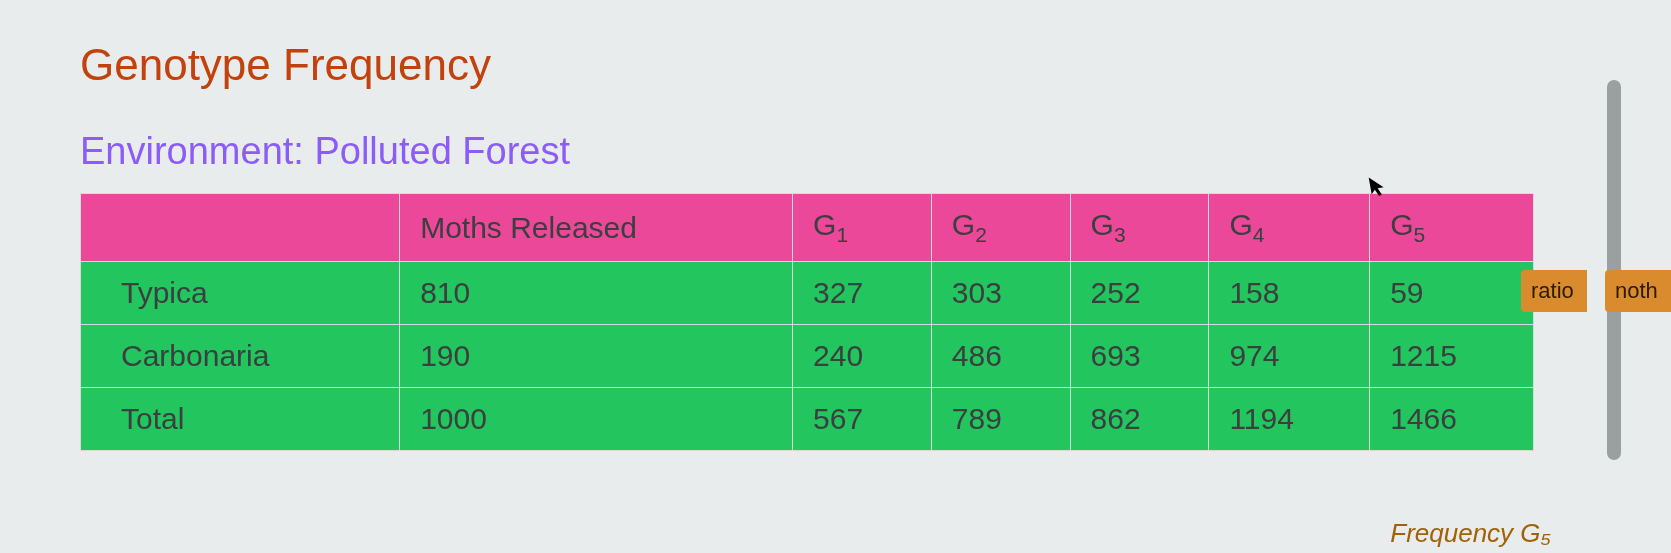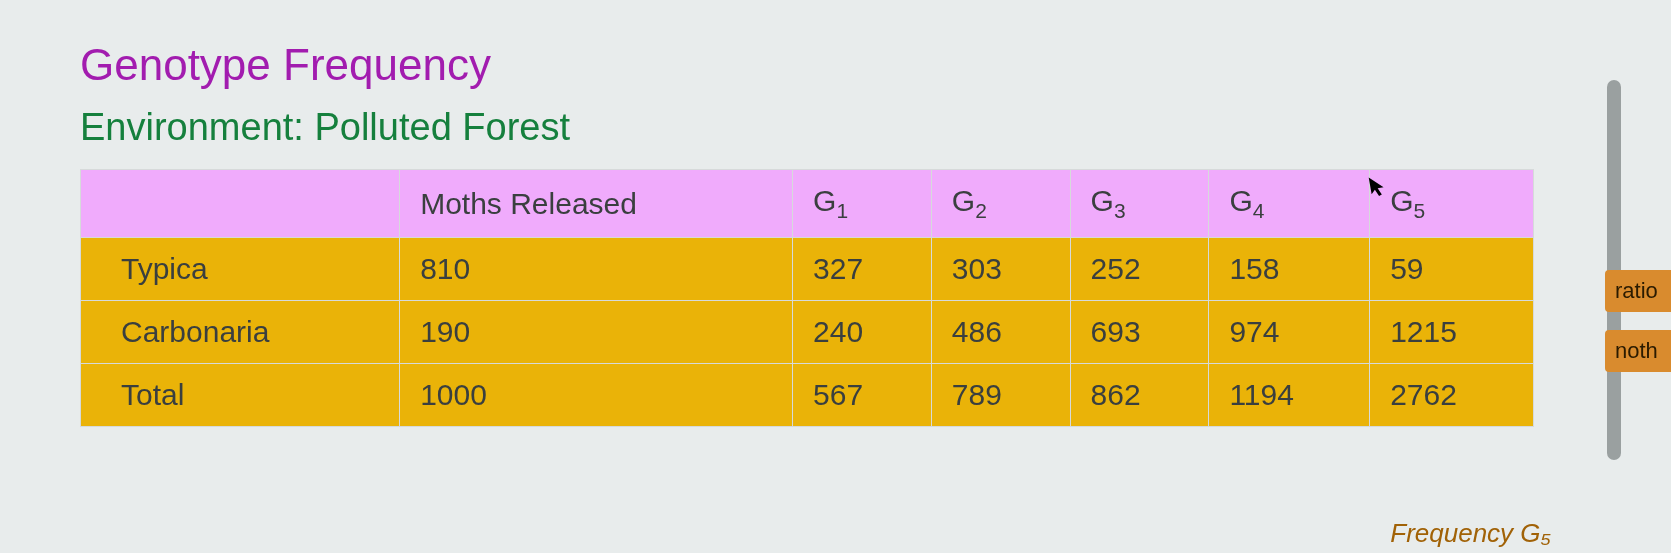--- a/index.html
+++ b/index.html
@@ -13,44 +13,44 @@
     overflow: hidden;
     position: relative;
   }
   .page {
     padding: 30px 60px 0 80px;
     box-sizing: border-box;
   }
   h1.title {
     font-size: 44px;
     font-weight: 400;
-    margin: 10px 0 16px 0;
-    color: #a21caf;
+    margin: 10px 0 40px 0;
+    color: #c2410c;
   }
   h2.subtitle {
     font-size: 38px;
     font-weight: 400;
     margin: 0 0 20px 0;
-    color: #15803d;
+    color: #8b5cf6;
   }
   table {
     border-collapse: collapse;
     width: 95%;
     font-size: 30px;
   }
   th, td {
     text-align: left;
     padding: 14px 20px;
     border: 1px solid #d6dada;
-    background: #eab308;
+    background: #22c55e;
     font-weight: 400;
     color: #3a3f3f;
   }
   th {
-    background: #f0abfc;
+    background: #ec4899;
   }
   td.rowlabel {
     font-weight: 500;
     padding-left: 40px;
   }
   sub {
     font-size: 0.7em;
   }
   .cursor {
     position: absolute;
@@ -59,21 +59,21 @@
     font-size: 22px;
     color: #000;
     transform: rotate(-10deg);
     pointer-events: none;
   }
   .right-tabs {
     position: absolute;
     right: 0;
     top: 270px;
     display: flex;
-    flex-direction: column;
+    flex-direction: row;
     gap: 18px;
   }
   .tab {
     background: #d98b2e;
     color: #2b1b00;
     font-size: 22px;
     padding: 8px 6px 8px 10px;
     width: 50px;
     overflow: hidden;
     white-space: nowrap;
@@ -136,21 +136,21 @@
         <td>974</td>
         <td>1215</td>
       </tr>
       <tr>
         <td class="rowlabel">Total</td>
         <td>1000</td>
         <td>567</td>
         <td>789</td>
         <td>862</td>
         <td>1194</td>
-        <td>2762</td>
+        <td>1466</td>
       </tr>
     </tbody>
   </table>
 </div>
 
 <div class="cursor">
   <svg width="18" height="24" viewBox="0 0 18 24">
     <path d="M1 1 L1 18 L5 14 L8 21 L11 20 L8 13 L14 13 Z" fill="#000"></path>
   </svg>
 </div>

